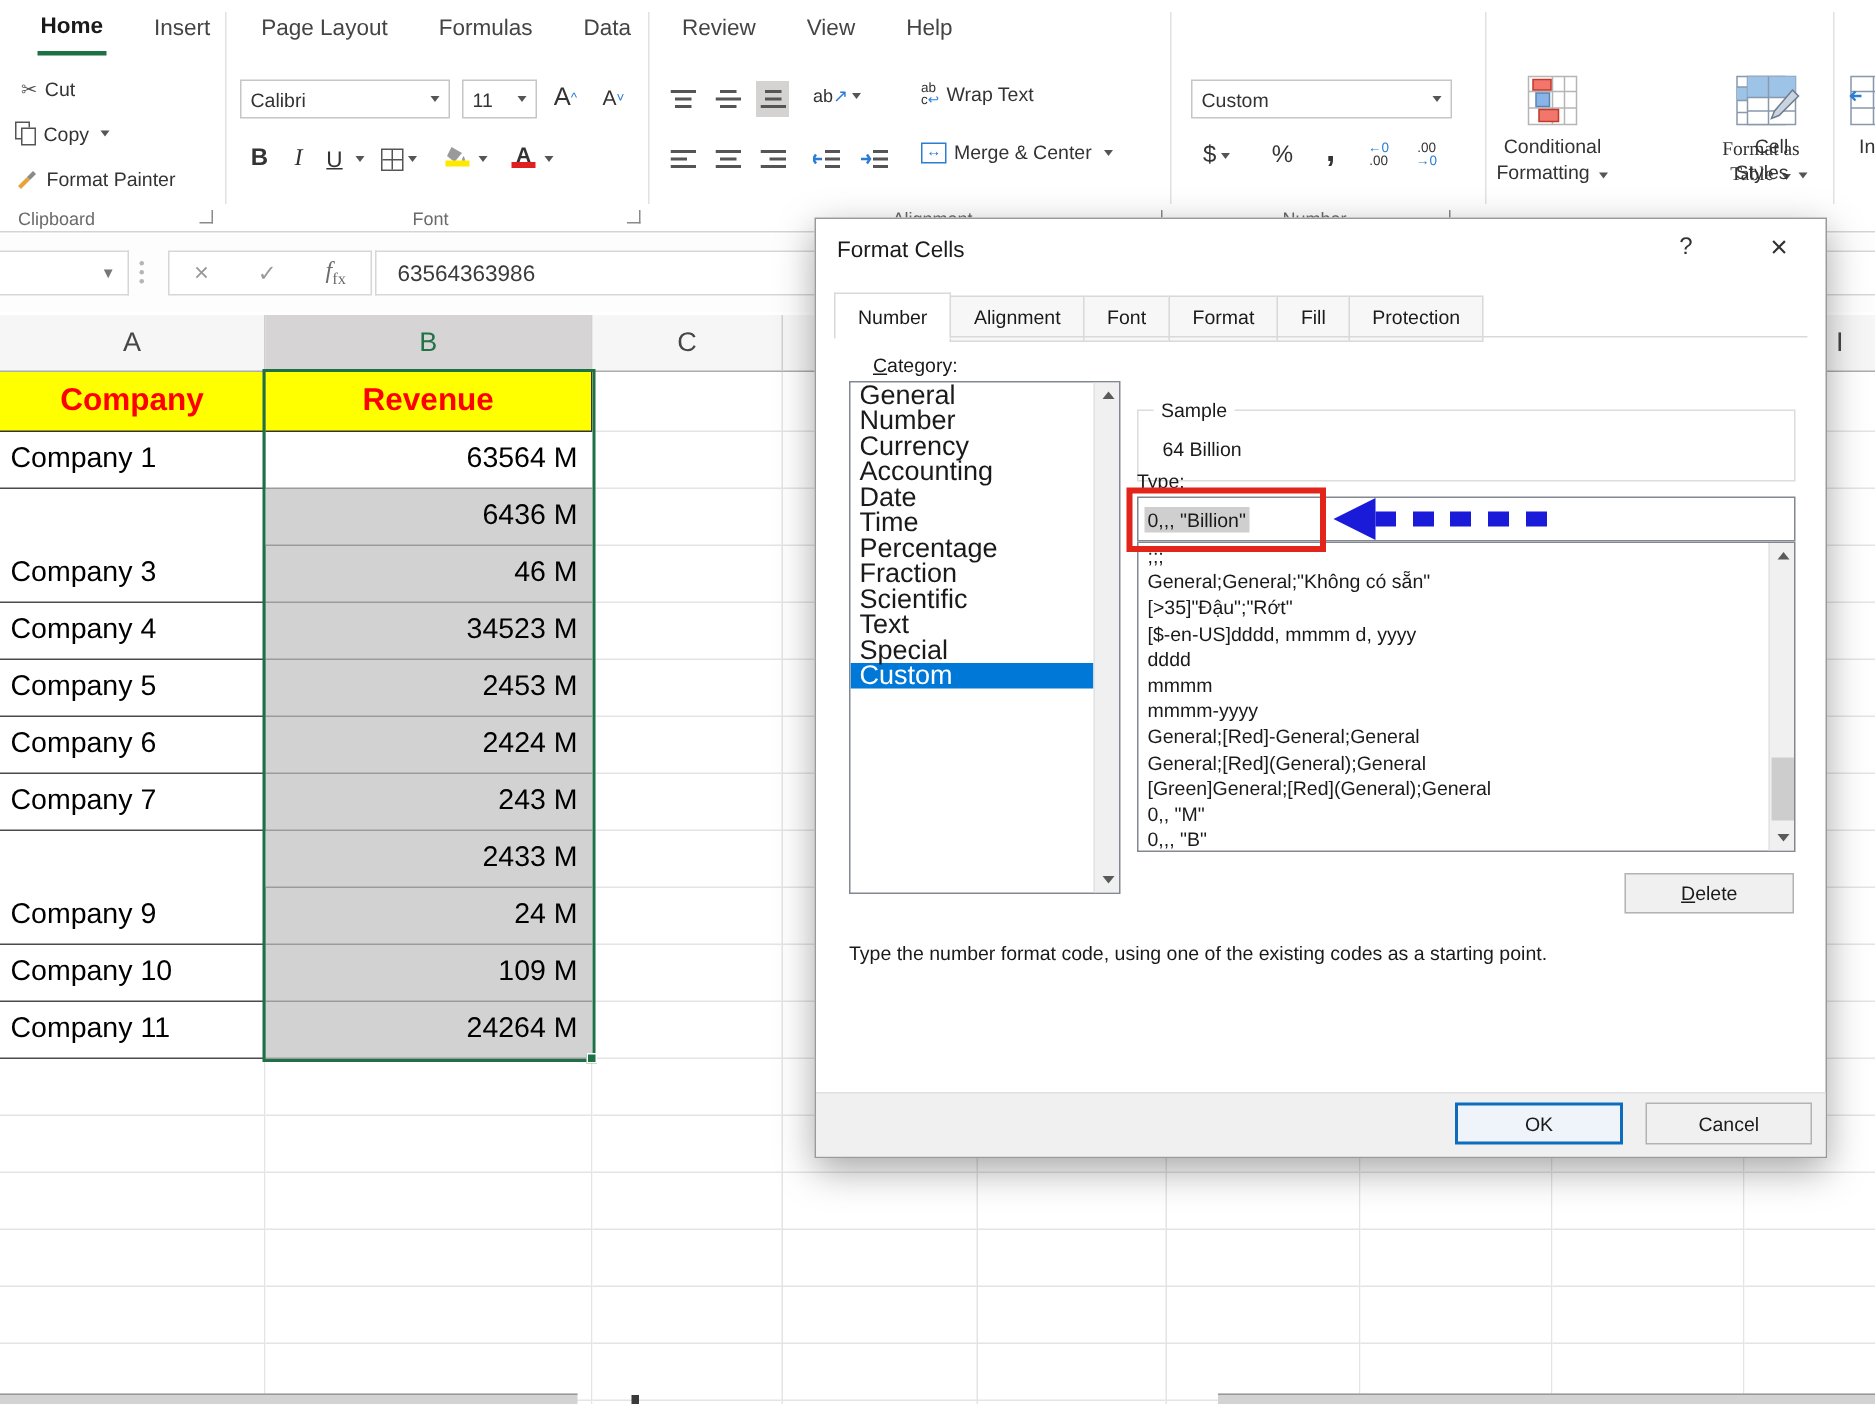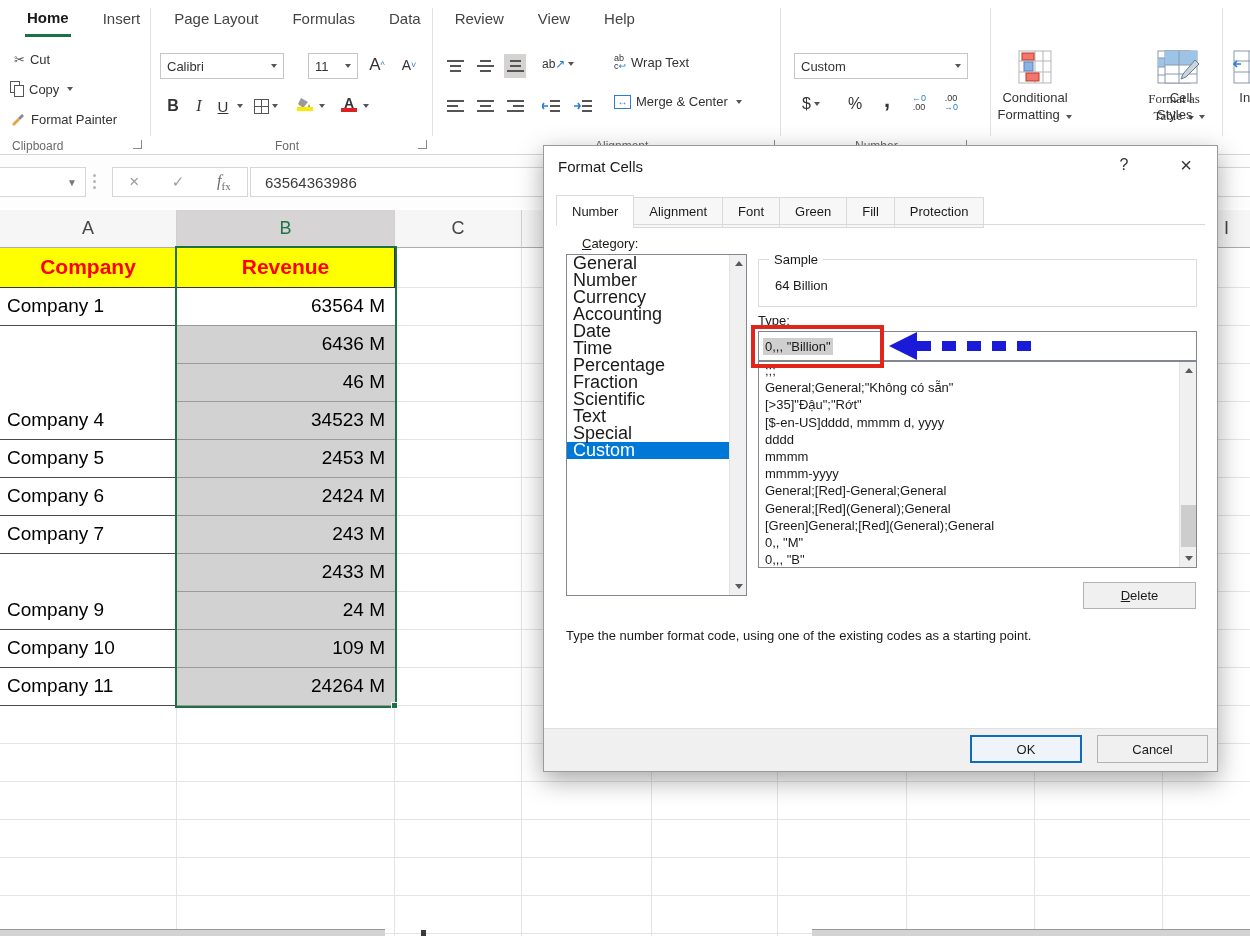--- a/index.html
+++ b/index.html
@@ -149,21 +149,21 @@
       <svg width="16" height="16" viewBox="0 0 16 16">
         <path d="M2 13 L8 7 L10 9 L4 15 Z" fill="#e8a33d"></path>
         <path d="M8 7 L12 3 L14 5 L10 9 Z" fill="#8a8a8a"></path>
       </svg>
       <span>Format Painter</span>
     </div>
     <div class="grplabel" style="left:12px;top:99px;">Clipboard</div>
     <div class="launcher" style="left:133px;top:100px;"></div>
     <div class="gsep" style="left:150px;top:-32px;"></div>
 
-    <div class="combo" style="position:absolute;left:160px;top:13px;width:124px;">
+    <div class="combo" style="position:absolute;left:160px;top:13px;width:140px;">
       <span>Calibri</span>
       <span class="dd"></span>
     </div>
     <div class="combo" style="position:absolute;left:308px;top:13px;width:50px;">
       <span>11</span>
       <span class="dd"></span>
     </div>
     <div class="iconbtn" style="position:absolute;left:366px;top:13px;font-size:17px;">A<sup style="font-size:9px;color:#2b7cd3;">^</sup></div>
     <div class="iconbtn" style="position:absolute;left:398px;top:13px;font-size:14px;">A<sub style="font-size:9px;color:#2b7cd3;">˅</sub></div>
 
@@ -413,20 +413,21 @@
       <div class="cell gridcell" style="left: 1035px; top: 78px; width: 128px; height: 38px; line-height: 36px;"></div>
       <div class="cell gridcell" style="left: 1163px; top: 78px; width: 128px; height: 38px; line-height: 36px;"></div>
       <div class="cell valcell sel" style="left: 177px; top: 116px; width: 218px; height: 38px; line-height: 36px;">6436 M</div>
       <div class="cell gridcell" style="left: 395px; top: 116px; width: 127px; height: 38px; line-height: 36px;"></div>
       <div class="cell gridcell" style="left: 522px; top: 116px; width: 130px; height: 38px; line-height: 36px;"></div>
       <div class="cell gridcell" style="left: 652px; top: 116px; width: 126px; height: 38px; line-height: 36px;"></div>
       <div class="cell gridcell" style="left: 778px; top: 116px; width: 129px; height: 38px; line-height: 36px;"></div>
       <div class="cell gridcell" style="left: 907px; top: 116px; width: 128px; height: 38px; line-height: 36px;"></div>
       <div class="cell gridcell" style="left: 1035px; top: 116px; width: 128px; height: 38px; line-height: 36px;"></div>
       <div class="cell gridcell" style="left: 1163px; top: 116px; width: 128px; height: 38px; line-height: 36px;"></div>
+      <div class="cell namecell" style="left: 0px; top: 154px; width: 177px; height: 38px; line-height: 36px;">Company 3</div>
       <div class="cell valcell sel" style="left: 177px; top: 154px; width: 218px; height: 38px; line-height: 36px;">46 M</div>
       <div class="cell gridcell" style="left: 395px; top: 154px; width: 127px; height: 38px; line-height: 36px;"></div>
       <div class="cell gridcell" style="left: 522px; top: 154px; width: 130px; height: 38px; line-height: 36px;"></div>
       <div class="cell gridcell" style="left: 652px; top: 154px; width: 126px; height: 38px; line-height: 36px;"></div>
       <div class="cell gridcell" style="left: 778px; top: 154px; width: 129px; height: 38px; line-height: 36px;"></div>
       <div class="cell gridcell" style="left: 907px; top: 154px; width: 128px; height: 38px; line-height: 36px;"></div>
       <div class="cell gridcell" style="left: 1035px; top: 154px; width: 128px; height: 38px; line-height: 36px;"></div>
       <div class="cell gridcell" style="left: 1163px; top: 154px; width: 128px; height: 38px; line-height: 36px;"></div>
       <div class="cell namecell" style="left: 0px; top: 192px; width: 177px; height: 38px; line-height: 36px;">Company 4</div>
       <div class="cell valcell sel" style="left: 177px; top: 192px; width: 218px; height: 38px; line-height: 36px;">34523 M</div>
@@ -572,21 +573,21 @@
 
   <div class="dialog">
     <div class="dtitle">Format Cells</div>
     <div class="dhelp">?</div>
     <div class="dclose">×</div>
 
     <div class="dtabs" id="dialog-tabs">
         <div class="dtab active">Number</div>
         <div class="dtab">Alignment</div>
         <div class="dtab">Font</div>
-        <div class="dtab">Green</div>
+        <div class="dtab">Format</div>
         <div class="dtab">Fill</div>
         <div class="dtab">Protection</div>
       </div>
     <div class="dtabline"></div>
 
     <div class="dlabel" style="left:22px;top:90px;margin-left:16px;"><u>C</u>ategory:</div>
     <div class="listbox" style="left:22px;top:108px;width:181px;height:342px;">
       <div id="cat-list" style="margin-right:17px;">
           <div class="cat-item">General</div>
           <div class="cat-item">Number</div>
@@ -604,21 +605,21 @@
       <div class="sbar">
         <div class="sarrow" style="top:0;">
             <span class="tri-up"></span>
           </div>
         <div class="sarrow" style="bottom:0;">
             <span class="tri-dn"></span>
           </div>
       </div>
     </div>
 
-    <div class="groupbox" style="left:214px;top:113px;width:439px;height:48px;padding-left:40px;">
+    <div class="groupbox" style="left:214px;top:127px;width:439px;height:48px;padding-left:40px;">
       <span class="glegend">Sample</span>
       <div style="position:absolute;left:16px;top:18px;">64 Billion</div>
     </div>
 
     <div class="dlabel" style="left:214px;top:167px;"><u>T</u>ype:</div>
     <div class="dinput" style="left:214px;top:185px;width:439px;height:30px;">
       <span class="caret"></span>
         <span class="selhl">0,,, "Billion"</span>
     </div>
 

